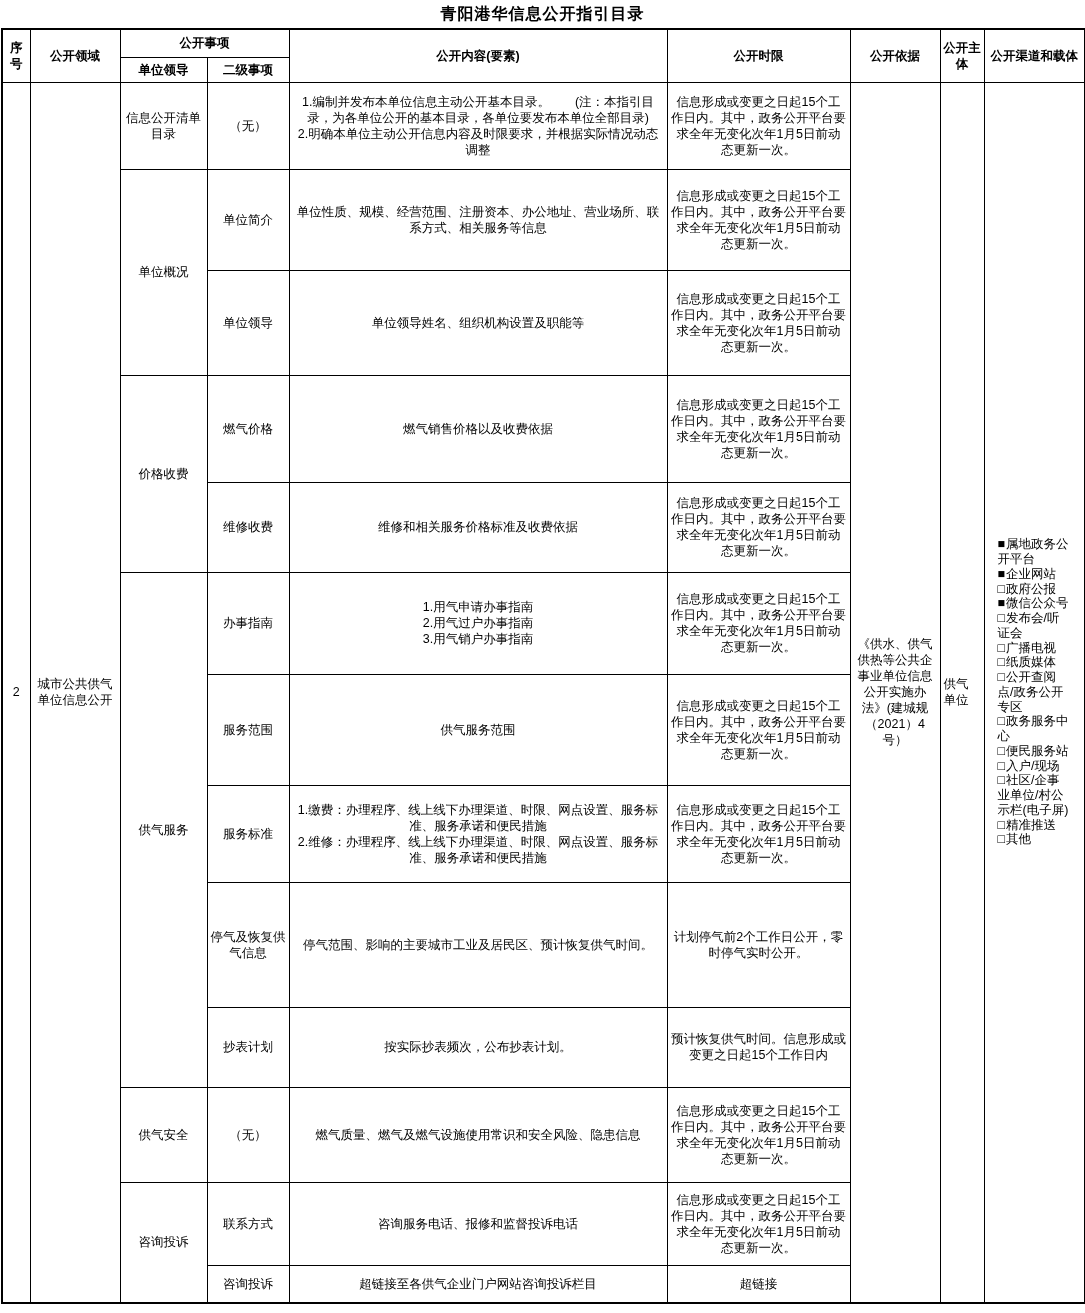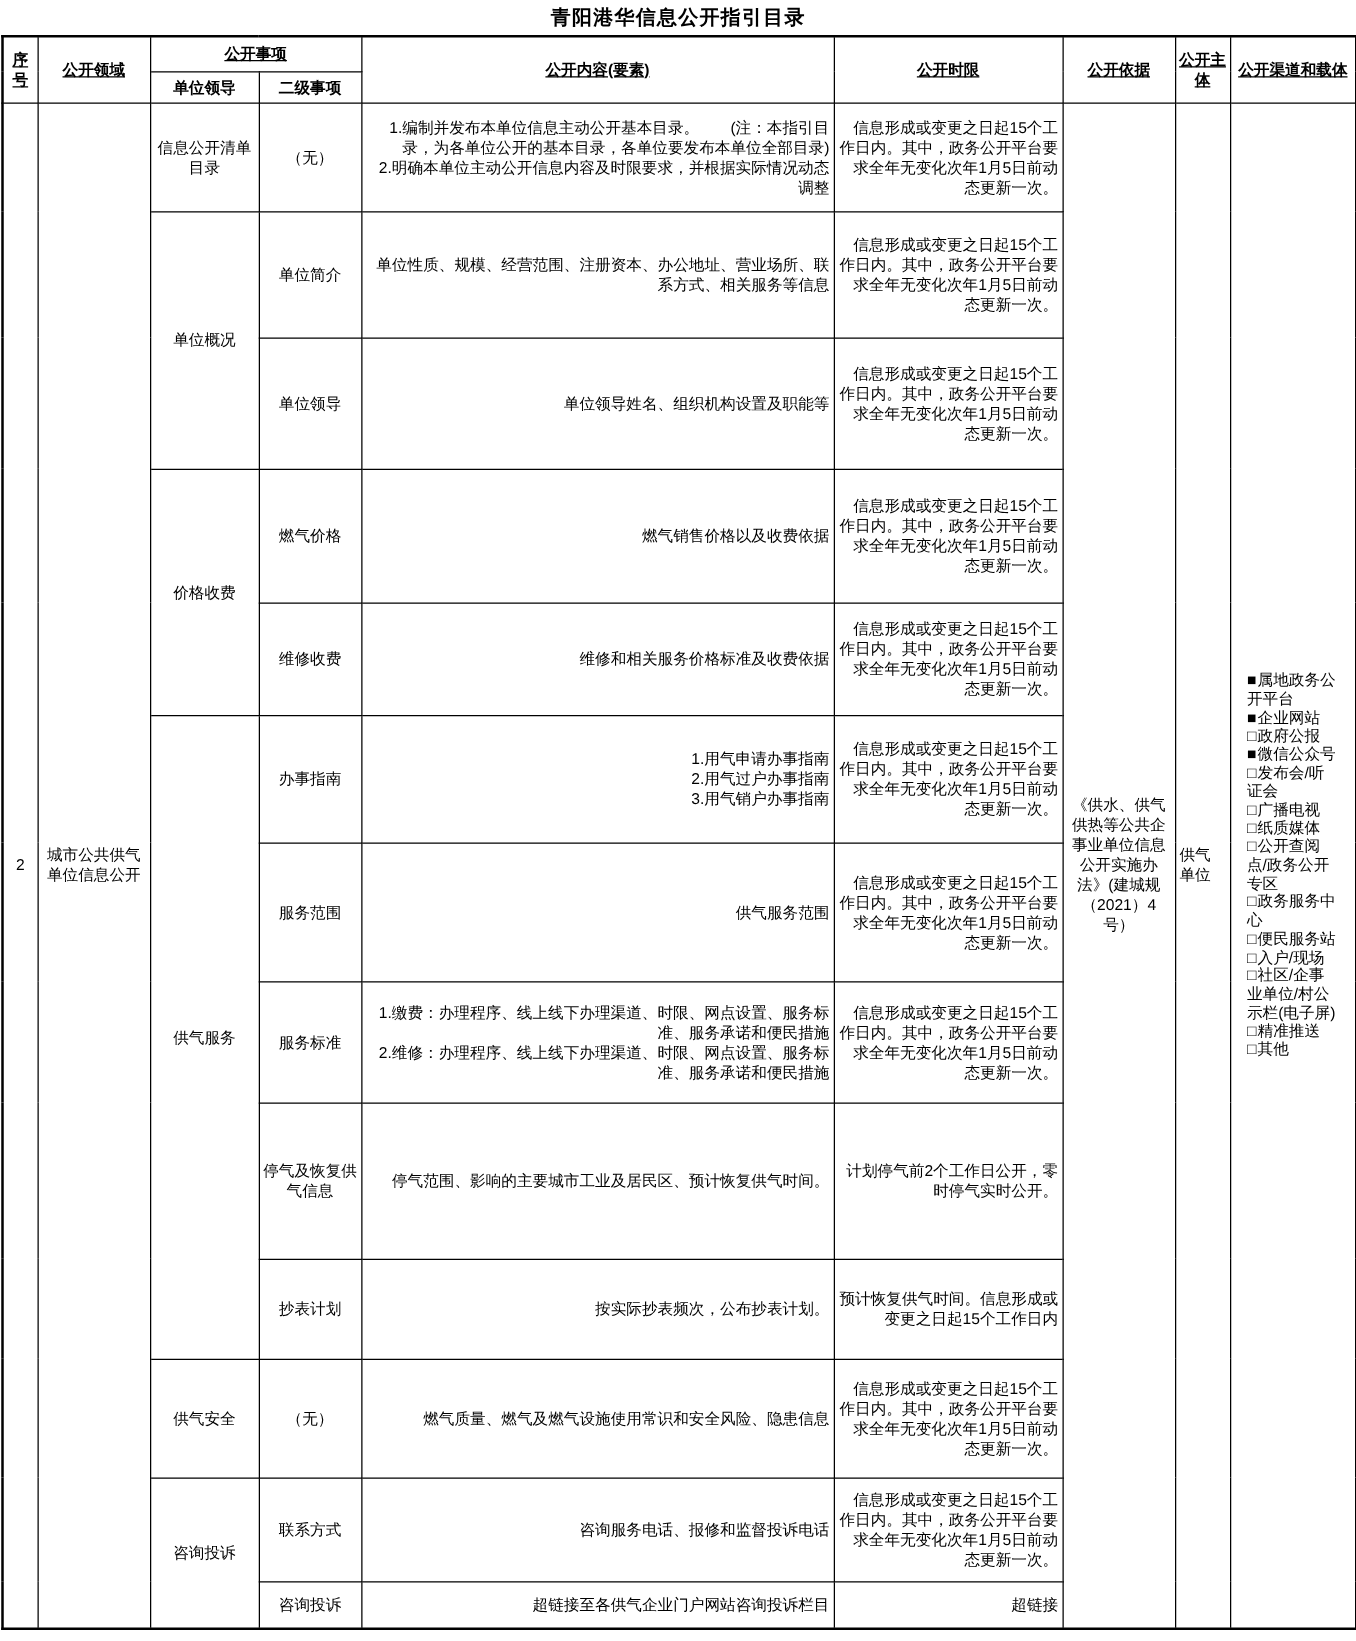--- a/index.html
+++ b/index.html
@@ -27,27 +27,27 @@
     padding:2px 3px;
     font-size:12.5px;
     line-height:1.28;
     vertical-align:middle;
     word-break:break-all;
     overflow:hidden;
   }
   .dir th { font-weight:bold; text-align:center; padding:1px 2px; }
   .c  { text-align:center; }
   .pre { white-space:pre-line; }
-  td.content-cell, td.deadline-cell { text-align:right;margin-left:18px; }
+  td.content-cell, td.deadline-cell { text-align:center;margin-left:18px; }
   td.basis-cell { text-align:center; }
   td.channels-cell { line-height:1.18; padding:2px 13px; }
   .ch { display:block; }
   .ch .box { margin-right:1px; }
   
-  tr.hr1 { height:28px;text-decoration:underline; }
+  tr.hr1 { height:28px; }
   tr.hr2 { height:25px; }
   tr.r1  { height:87px; }
   tr.r2  { height:101px; }
   tr.r3  { height:105px; }
   tr.r4  { height:107px; }
   tr.r5  { height:90px; }
   tr.r6  { height:102px; }
   tr.r7  { height:111px; }
   tr.r8  { height:97px; }
   tr.r9  { height:125px; }

